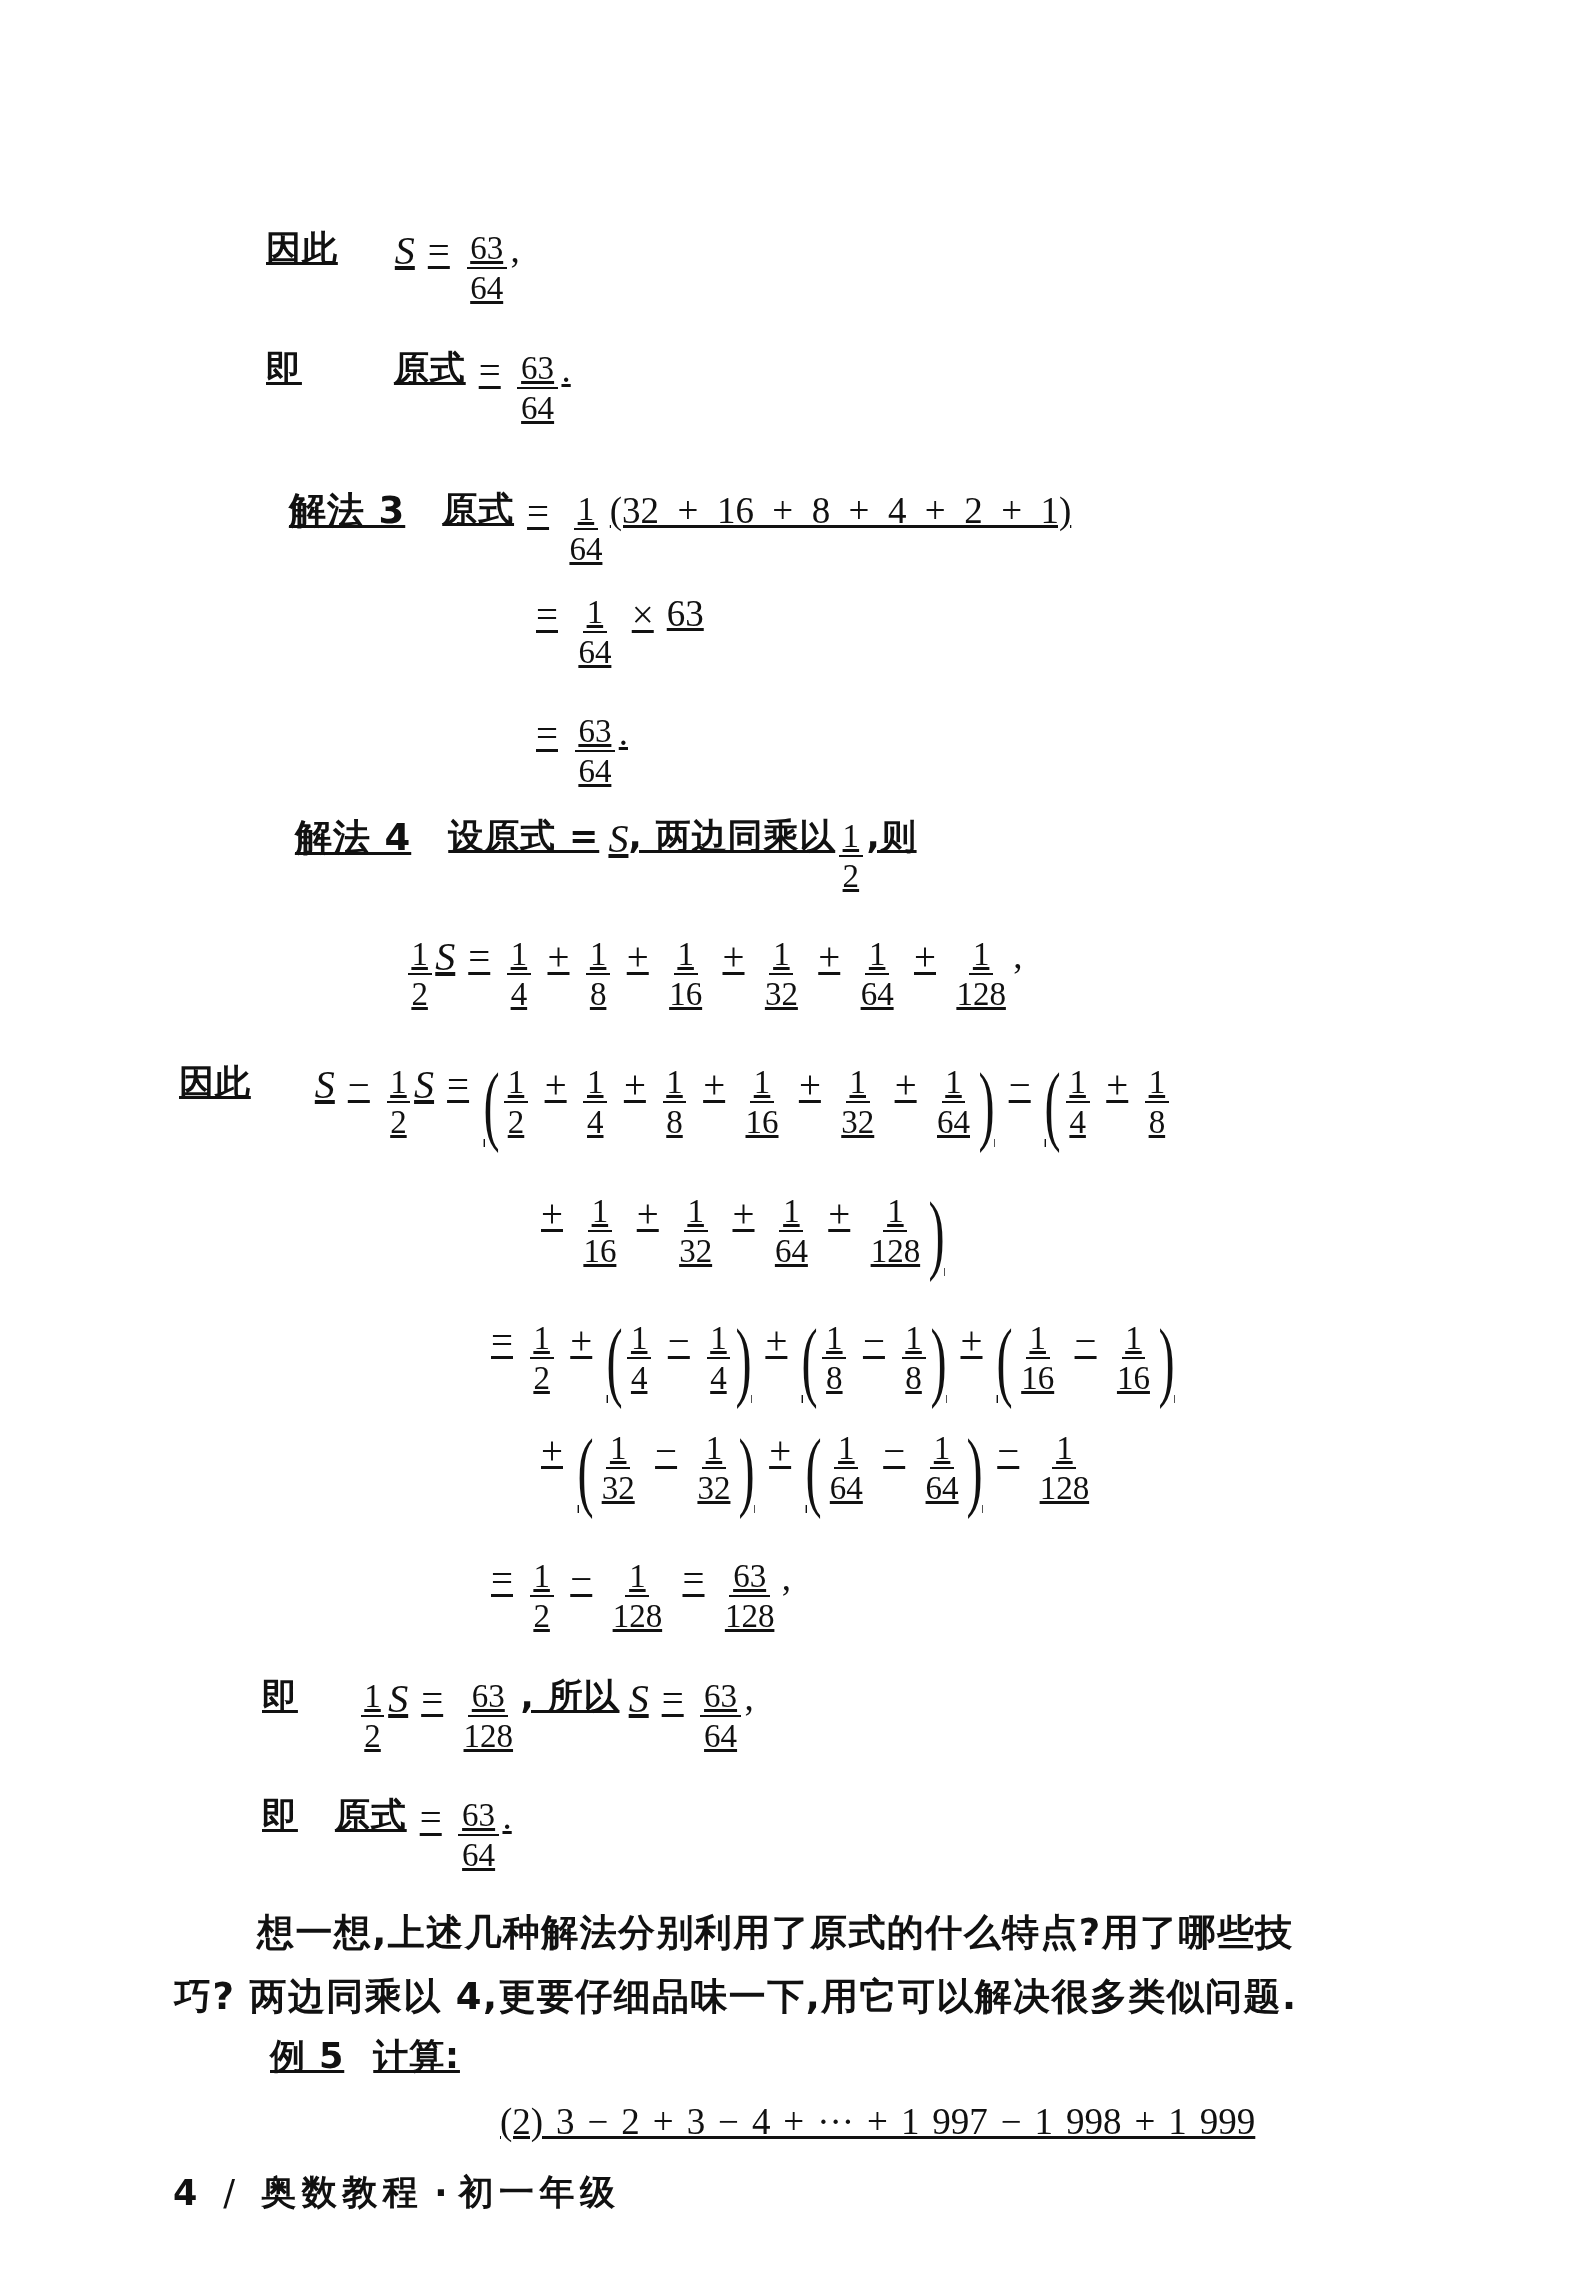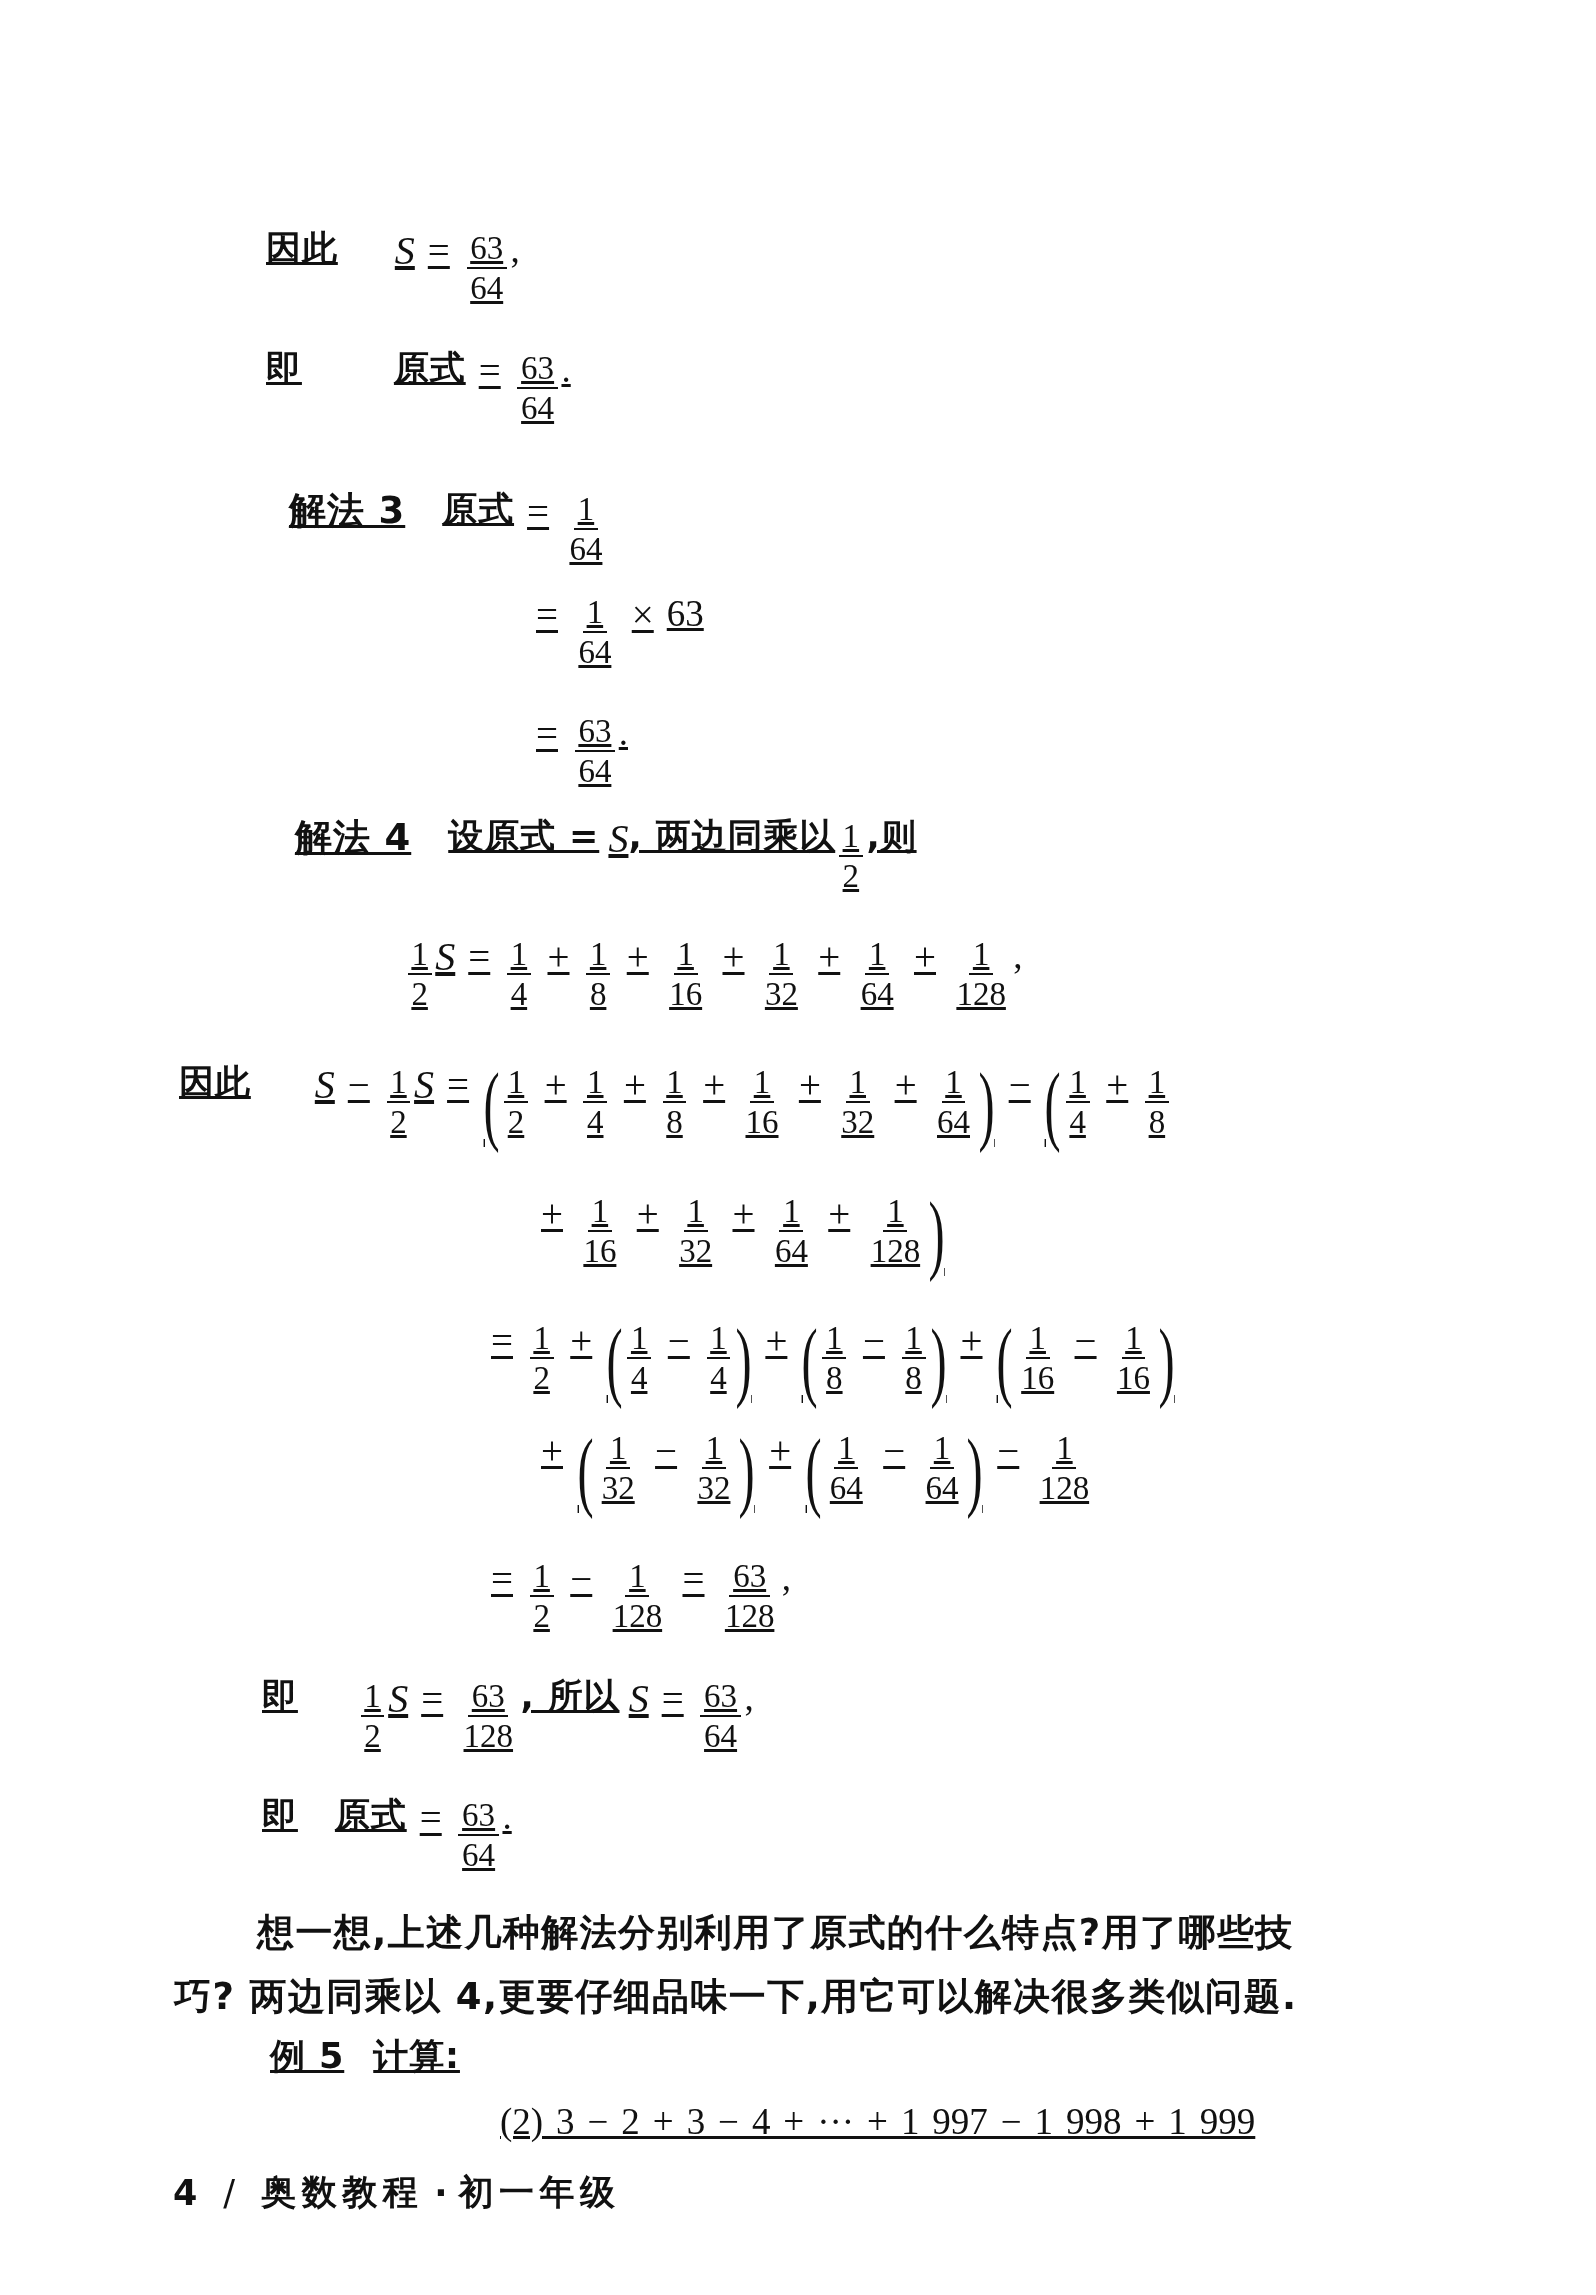--- a/index.html
+++ b/index.html
@@ -52,20 +52,21 @@
 
 <div class="line" style="left:262px; top:492px;margin-left:27px;">
   <span class="cjk" style="font-size:37px;">解法 3</span>
   <span class="gap" style="width:37px"></span>
   <span class="cjk">原式</span>
   <span class="op">=</span>
   <span class="frac">
     <span class="n">1</span>
     <span class="d">64</span>
   </span>
+  <span class="num" style="word-spacing:9.2px;">(32 + 16 + 8 + 4 + 2 + 1)</span>
 </div>
 
 <div class="line" style="left:523px; top:595px;">
   <span class="op">=</span>
   <span class="frac">
     <span class="n">1</span>
     <span class="d">64</span>
   </span>
   <span class="op">×</span>
   <span class="num">63</span>

